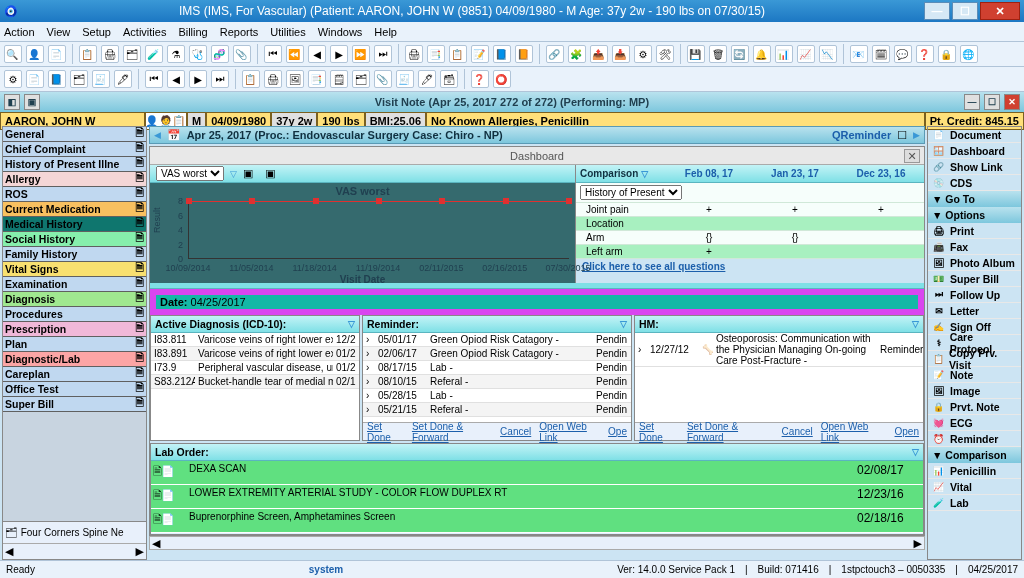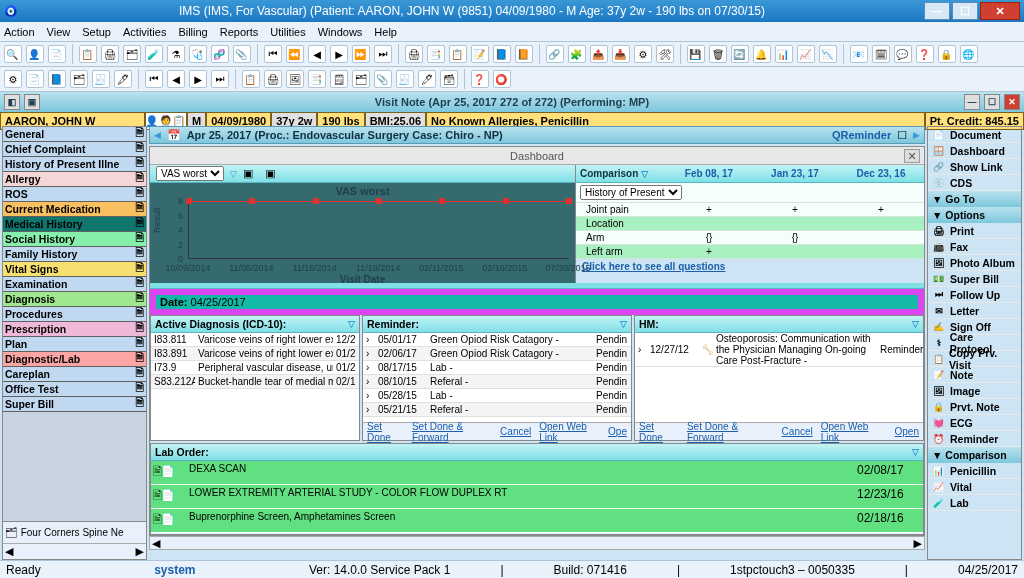--- a/index.html
+++ b/index.html
@@ -68,21 +68,21 @@
 .pfoot a { color:#1c5fab; text-decoration:underline; cursor:pointer; }
 .labpanel { border:1px solid #888; margin-top:2px; flex:1; display:flex; flex-direction:column; }
 .labpanel .lbody { flex:1; overflow:auto; background:#e0f0ff; }
 .labrow { display:flex; background:#60e080; border-bottom:1px solid #fff; min-height:16px; align-items:flex-start; }
 .labrow .lname { flex:1; padding:2px 4px; font-size:10px; }
 .labrow .ldate { width:70px; padding:2px 4px; font-size:12px; }
 .rightnav { width:95px; border:1px solid #888; display:flex; flex-direction:column; }
 .rightnav .rhdr { background:linear-gradient(#b9e2ee,#7dc7dd); height:16px; font-weight:bold; padding:0 4px; font-size:10.5px; display:flex; align-items:center; gap:4px; }
 .rightnav .ritem { height:16px; padding:0 4px; font-size:10.5px; display:flex; align-items:center; gap:4px; cursor:pointer; font-weight:bold; border-bottom:1px solid #e8e8e8; }
 .rightnav .ritem .ic { width:14px; height:14px; display:inline-flex; align-items:center; justify-content:center; font-size:9px; }
-.statusbar { position:absolute; bottom:0; left:0; right:0; height:18px; background:#e9f2fb; border-top:1px solid #b0c4d8; display:flex; align-items:center; font-size:12px; padding:0 6px;gap:40px; }
+.statusbar { position:absolute; bottom:0; left:0; right:0; height:18px; background:#e9f2fb; border-top:1px solid #b0c4d8; display:flex; align-items:center; font-size:10px; padding:0 6px; }
 .statusbar .sfill { flex:1; }
 .tri { font-size:9px; color:#3a98d6; }
 </style>
 </head>
 <body>
 
 <div class="titlebar">
   <span style="width:16px;">🧿</span>
   <span class="title">IMS (IMS, For Vascular)    (Patient: AARON, JOHN W (9851) 04/09/1980 - M Age: 37y 2w - 190 lbs on 07/30/15)</span>
   <div class="winbtns">

